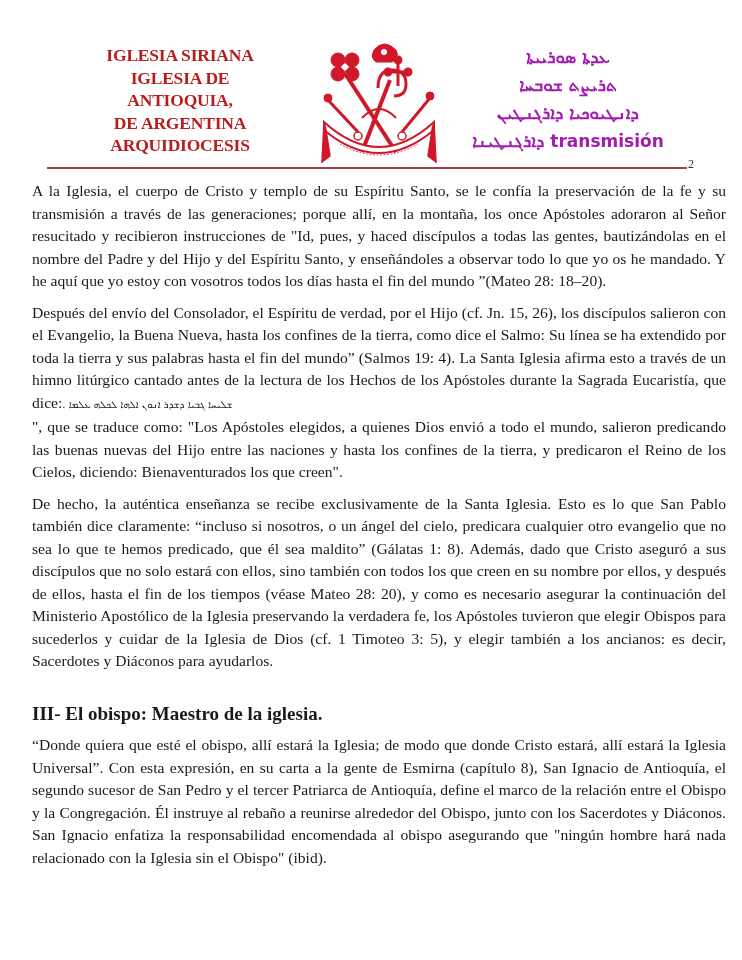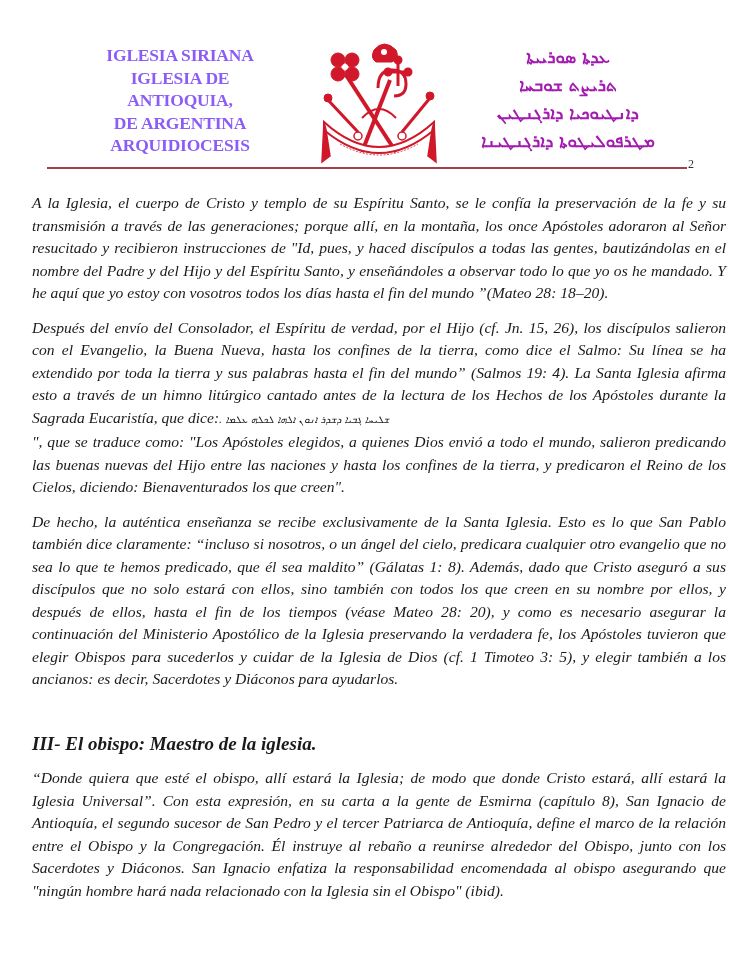--- a/index.html
+++ b/index.html
@@ -1,32 +1,32 @@
 <!DOCTYPE html>
 <html><head>
 <meta charset="utf-8">
 <style>
   html, body { margin: 0; padding: 0; background: #ffffff; }
   body { width: 742px; height: 960px; position: relative; overflow: hidden;
          font-family: "Liberation Serif", "DejaVu Serif", serif; color: #1a1a1a; }
   .header { position: absolute; left: 0; top: 0; width: 742px; height: 175px; }
   .org-title { position: absolute; left: 82px; top: 44px; width: 196px; text-align: center;
                font-family: "Liberation Serif", serif; font-weight: bold; font-size: 17.5px;
-               line-height: 22.5px; letter-spacing: -0.2px; color: #8b5cf6; }
+               line-height: 22.5px; letter-spacing: -0.2px; color: #b91c1c; }
   .org-title div { white-space: nowrap; }
   .emblem { position: absolute; left: 318px; top: 40px; width: 122px; height: 130px; }
   .syriac-title { position: absolute; left: 468px; top: 43px; width: 200px; text-align: center;
                   font-family: "DejaVu Sans", sans-serif; font-weight: bold; font-size: 17px;
                   line-height: 28px; color: #a21caf; direction: rtl; }
   .syriac-title div { white-space: nowrap; }
   .rule { position: absolute; left: 47px; top: 167px; width: 640px; height: 2px; background: #a1424a; }
   .page-num { position: absolute; left: 688px; top: 157px; font-size: 12px; color: #333; }
   .content { position: absolute; left: 32px; top: 180px; width: 694px;
              font-size: 15.6px; line-height: 22.5px; text-align: justify; }
-  .content p { margin: 12px 0 9px 0; font-style: italic; }
+  .content p { margin: 0 0 9px 0; }
   .section-gap { height: 21px; }
   .section-title { font-weight: bold; margin: 0 0 7px 0; font-size: 19px; }
   .syr { font-family: "DejaVu Sans", sans-serif; font-size: 10px; direction: rtl; unicode-bidi: isolate; }
 </style>
 </head>
 <body>
 
 <div class="header">
   <div class="org-title">
     <div>IGLESIA SIRIANA</div>
@@ -77,21 +77,21 @@
       <path d="M6 82 l-2 40 l8 -6 l-4 -26z" stroke-width="1.5"></path>
       <path d="M116 82 l2 40 l-8 -6 l4 -26z" stroke-width="1.5"></path>
       <path d="M22 104 q39 22 78 0" fill="none" stroke-width="0.8" stroke-dasharray="2 1.5"></path>
     </g>
   </svg>
 
   <div class="syriac-title">
     <div>ܥܕܬܐ ܣܘܪܝܝܬܐ</div>
     <div>ܬܪܝܨܬ ܫܘܒܚܐ</div>
     <div>ܕܐܢܛܝܘܟܝܐ ܕܐܪܓܢܛܝܢ</div>
-    <div>ܡܛܪܦܘܠܝܛܘܬܐ ܕܐܪܓܢܛܝܢܐ</div>
+    <div>transmisión ܕܐܪܓܢܛܝܢܐ</div>
   </div>
 
   <div class="rule"></div>
   <div class="page-num">2</div>
 </div>
 
 <div class="content">
   <p>A la Iglesia, el cuerpo de Cristo y templo de su Espíritu Santo, se le confía la preservación de la fe y su transmisión a través de las generaciones; porque allí, en la montaña, los once Apóstoles adoraron al Señor resucitado y recibieron instrucciones de "Id, pues, y haced discípulos a todas las gentes, bautizándolas en el nombre del Padre y del Hijo y del Espíritu Santo, y enseñándoles a observar todo lo que yo os he mandado. Y he aquí que yo estoy con vosotros todos los días hasta el fin del mundo ”(Mateo 28: 18–20).</p>
   <p><span>Después del envío del Consolador, el Espíritu de verdad, por el Hijo (cf. Jn. 15, 26), los discípulos salieron con el Evangelio, la Buena Nueva, hasta los confines de la tierra, como dice el Salmo: Su línea se ha extendido por toda la tierra y sus palabras hasta el fin del mundo” (Salmos 19: 4). La Santa Iglesia afirma esto a través de un himno litúrgico cantado antes de la lectura de los Hechos de los Apóstoles durante la Sagrada Eucaristía, que dice:</span><span class="syr">ܫܠܝܚܐ ܓܒܝܐ ܕܫܕܪ ܐܢܘܢ ܐܠܗܐ ܠܟܠܗ ܥܠܡܐ .</span><br><span>", que se traduce como: "Los Apóstoles elegidos, a quienes Dios envió a todo el mundo, salieron predicando las buenas nuevas del Hijo entre las naciones y hasta los confines de la tierra, y predicaron el Reino de los Cielos, diciendo: Bienaventurados los que creen".</span></p>
   <p>De hecho, la auténtica enseñanza se recibe exclusivamente de la Santa Iglesia. Esto es lo que San Pablo también dice claramente: “incluso si nosotros, o un ángel del cielo, predicara cualquier otro evangelio que no sea lo que te hemos predicado, que él sea maldito” (Gálatas 1: 8). Además, dado que Cristo aseguró a sus discípulos que no solo estará con ellos, sino también con todos los que creen en su nombre por ellos, y después de ellos, hasta el fin de los tiempos (véase Mateo 28: 20), y como es necesario asegurar la continuación del Ministerio Apostólico de la Iglesia preservando la verdadera fe, los Apóstoles tuvieron que elegir Obispos para sucederlos y cuidar de la Iglesia de Dios (cf. 1 Timoteo 3: 5), y elegir también a los ancianos: es decir, Sacerdotes y Diáconos para ayudarlos.</p>

